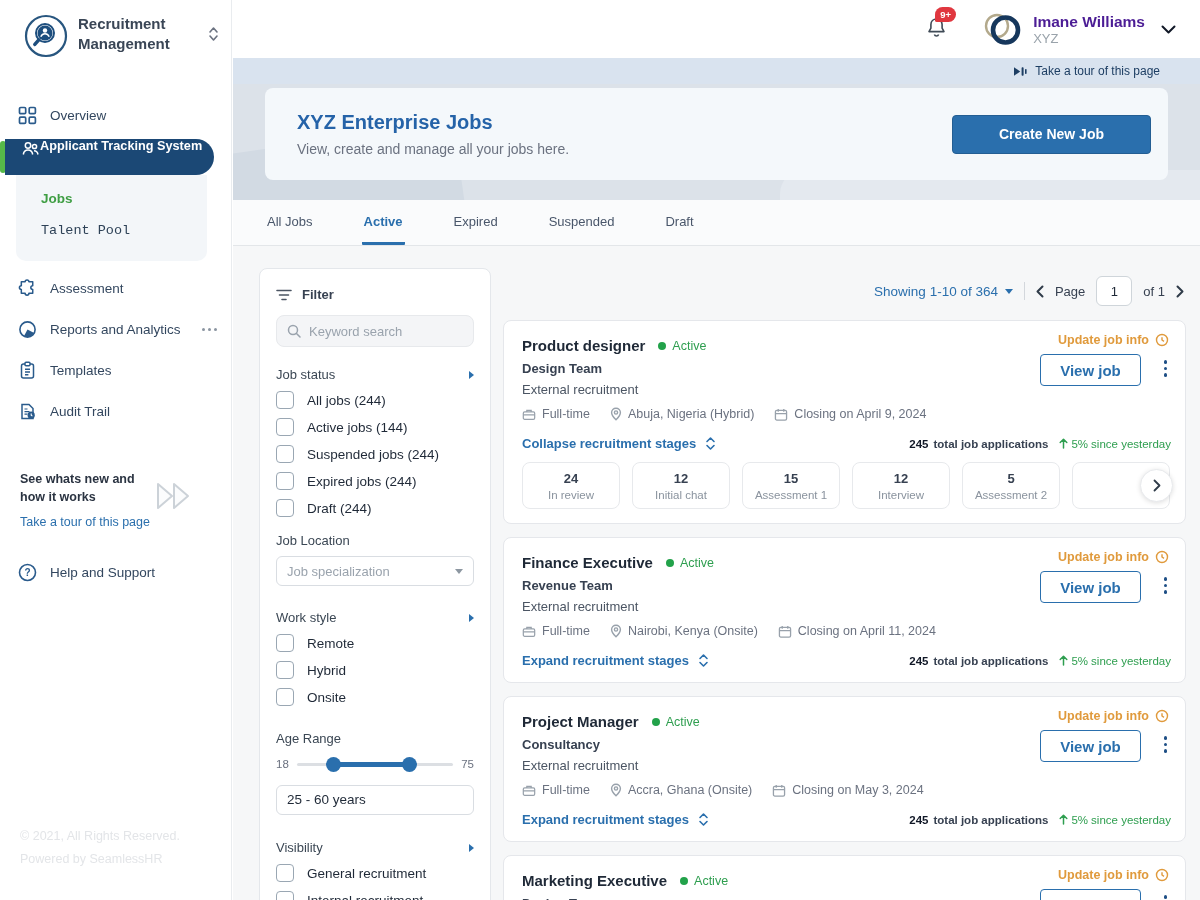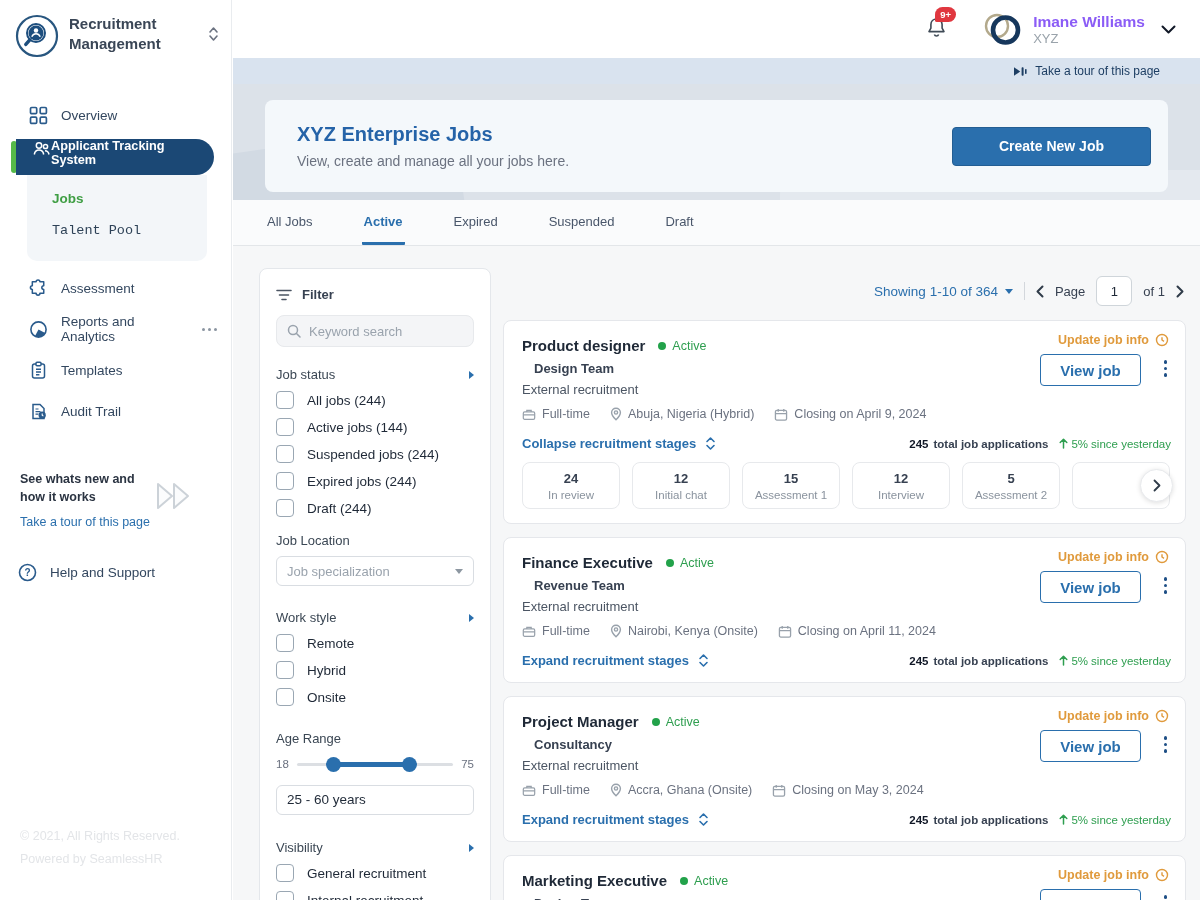--- a/index.html
+++ b/index.html
@@ -2,24 +2,24 @@
 <html><head>
 <meta charset="utf-8">
 <style>
   * { margin:0; padding:0; box-sizing:border-box; }
   html,body { width:1200px; height:900px; overflow:hidden; }
   body { font-family:"Liberation Sans", sans-serif; background:#fff; position:relative; color:#33475f; }
 
   
   .sidebar { position:absolute; left:0; top:0; width:232px; height:900px; background:#fff;
              border-right:1px solid #e9ecef; z-index:10; }
-  .logo-row { display:flex; align-items:flex-start; gap:10px; padding:14px 12px 0 15px; position:relative; }
+  .logo-row { display:flex; align-items:flex-start; gap:10px; padding:14px 12px 0 24px; position:relative; }
   .logo-text { font-size:15px; font-weight:bold; color:#3a4656; line-height:1.3; width:118px; }
   .logo-switch { margin-left:auto; margin-top:12px; }
-  .nav { margin-top:36px;padding-left:11px; }
+  .nav { margin-top:36px; }
   .nav-item { display:flex; align-items:center; gap:13px; height:34px; padding:0 14px 0 17px;
               font-size:13.5px; color:#33475f; cursor:pointer; margin-bottom:7px; }
   .nav-item .ic { width:20px; height:20px; flex:none; display:flex; align-items:center; justify-content:center; }
   .more-dots { margin-left:auto; display:flex; gap:3px; }
   .more-dots i { width:3px; height:3px; border-radius:50%; background:#8b95a1; }
   .active-wrap { position:relative; margin:4px 17px 0 0; height:36px; }
   .active-bar { position:absolute; left:0; top:2px; bottom:2px; width:6px; background:#56b949; border-radius:3px; }
   .active-pill { position:absolute; left:5px; right:0; top:0; bottom:0; background:#1b4875;
                  border-radius:0 50px 50px 0; display:flex; 
                  padding:0 8px 0 16px; color:#fff; font-weight:bold; font-size:12.7px; cursor:pointer; }
@@ -36,34 +36,34 @@
 
   
   .main { position:absolute; left:233px; top:0; width:967px; height:900px; }
 
   .topbar { height:58px; background:#fff; display:flex; align-items:center; justify-content:flex-end;
             padding-right:24px; }
   .bell-wrap { position:relative; margin-right:34px; cursor:pointer; }
   .bell-badge { position:absolute; top:-9px; left:9px; background:#e0373f; color:#fff; font-size:9.5px;
                 font-weight:bold; padding:2px 5px 2px 5px; border-radius:8px 8px 8px 2px; }
   .avatar { width:42px; height:42px; border-radius:50%; margin-right:10px; background:#fff; cursor:pointer; }
-  .user-name { font-size:15.5px; font-weight:bold; color:#8b5cf6; line-height:1.25;text-align:right; }
+  .user-name { font-size:15.5px; font-weight:bold; color:#4c1d95; line-height:1.25;text-align:right; }
   .user-org { font-size:13px; color:#9aa3ab; }
   .user-caret { margin-left:16px; cursor:pointer; }
 
   .tour-band { height:26px; background:#d9e3ef; display:flex; align-items:center; justify-content:flex-end;
                padding-right:40px; gap:7px; }
   .tour-band span { font-size:12px; color:#1d3e63; cursor:pointer; }
 
   .banner { height:116px; background:#dce2e9; position:relative; overflow:hidden; }
   .banner-shape1 { position:absolute; left:-30px; top:56px; width:260px; height:120px; background:#d2dae3;
                    transform:rotate(-8deg); border-radius:18px; }
   .banner-shape2 { position:absolute; right:0; bottom:-40px; width:420px; height:70px; background:#e4e9ef;
                    border-radius:24px 0 0 0; }
-  .banner-card { position:absolute; left:32px; right:32px; top:16px; height:92px; background:#f4f8fb;
+  .banner-card { position:absolute; left:32px; right:32px; top:4px; height:92px; background:#f4f8fb;
                  border-radius:8px; display:flex; align-items:center; padding:0 17px 0 32px; }
   .banner-title { font-size:20px; font-weight:bold; color:#2563a8; }
   .banner-sub { font-size:14px; color:#6b7280; margin-top:7px; }
   .cta-btn { margin-left:auto; width:199px; height:39px; background:#2a6fad; border:1px solid #235e93;
              border-radius:4px; color:#fff; font-weight:bold; font-size:14px; cursor:pointer;
              font-family:"Liberation Sans",sans-serif; }
 
   .tabbar { height:46px; background:#fafbfc; border-bottom:1px solid #e3e6e9; display:flex;
             align-items:stretch; padding-left:32px; gap:47px; }
   .tab { font-size:13px; color:#49566a; display:flex; align-items:center; cursor:pointer;
@@ -114,21 +114,21 @@
                 font-size:13px; color:#1f2937; font-family:"Liberation Sans",sans-serif; outline:none; background:#fff; }
   .pg-btn { cursor:pointer; display:flex; align-items:center; }
 
   .job-card { background:#fff; border:1px solid #e5e7eb; border-radius:8px; padding:16px 14px 14px 18px;
               margin-bottom:13px; position:relative; }
   .job-title-row { display:flex; align-items:center; gap:13px; }
   .job-title { font-size:15px; font-weight:bold; color:#1f2937; }
   .status { display:flex; align-items:center; gap:6px; }
   .status-dot { width:8px; height:8px; border-radius:50%; background:#22a24a; }
   .status-label { font-size:12.5px; color:#2e9e4f; }
-  .job-team { font-size:13px; font-weight:bold; color:#374151; margin-top:7px;margin-left:12px; }
+  .job-team { font-size:13px; font-weight:bold; color:#374151; margin-top:7px; }
   .job-recr { font-size:13px; color:#4b5563; margin-top:6px; }
   .meta-row { display:flex; align-items:center; gap:20px; margin-top:10px; }
   .meta { display:flex; align-items:center; gap:6px; font-size:12.5px; color:#6b7280; }
   .update-link { position:absolute; top:12px; right:16px; display:flex; align-items:center; gap:6px;
                  font-size:12.5px; font-weight:bold; color:#e09a3c; cursor:pointer; }
   .view-btn { position:absolute; top:33px; right:44px; width:101px; height:32px; background:#fff;
               border:1px solid #2a6fad; border-radius:4px; color:#2a6fad; font-weight:bold; font-size:15px;
               cursor:pointer; font-family:"Liberation Sans",sans-serif; }
   .kebab { position:absolute; top:39px; right:18px; display:flex; flex-direction:column; gap:3px; cursor:pointer; }
   .kebab i { width:3.5px; height:3.5px; border-radius:50%; background:#1e4f86; }

